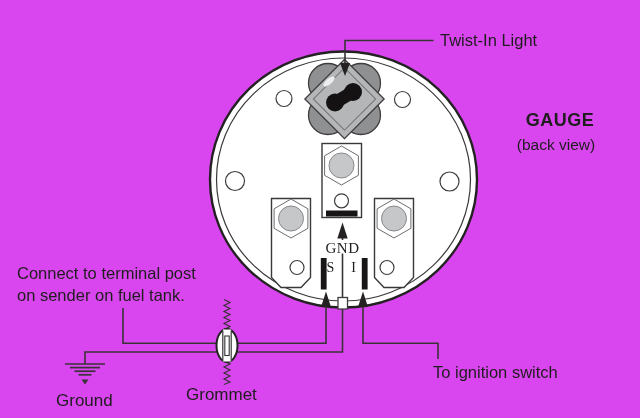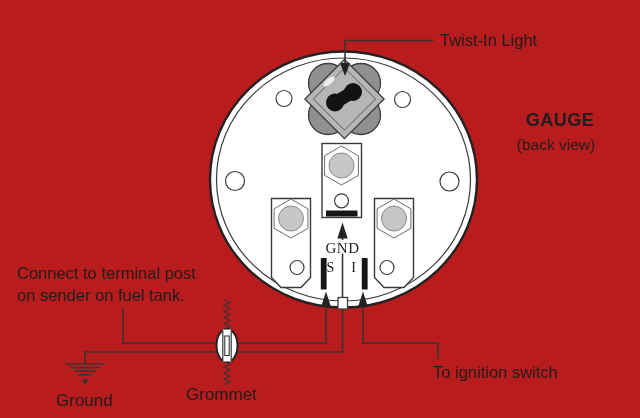--- a/index.html
+++ b/index.html
@@ -1,16 +1,16 @@
 <!DOCTYPE html>
 <html><head>
 <meta charset="utf-8">
 <style>
   html,body{margin:0;padding:0;background:#ffffff;}
-  .stage{width:640px;height:418px;position:relative;background:#b91c1c;overflow:hidden;
+  .stage{width:640px;height:418px;position:relative;background:#d946ef;overflow:hidden;
          font-family:"Liberation Sans",sans-serif;}
   svg{display:block;}
   text{fill:#1f1d1e;}
   .lbl{font-family:"Liberation Sans",sans-serif;font-size:16.5px;}
   .lbl-big{font-family:"Liberation Sans",sans-serif;font-size:17px;}
   .lbl-bold{font-family:"Liberation Sans",sans-serif;font-size:18px;font-weight:bold;letter-spacing:.5px;}
   .lbl-sub{font-family:"Liberation Sans",sans-serif;font-size:15.5px;}
   .lbl-serif{font-family:"Liberation Serif",serif;font-size:15px;letter-spacing:.5px;}
   .lbl-serif-sm{font-family:"Liberation Serif",serif;font-size:14px;}
   .wire{fill:none;stroke:#383435;stroke-width:1.6;}

